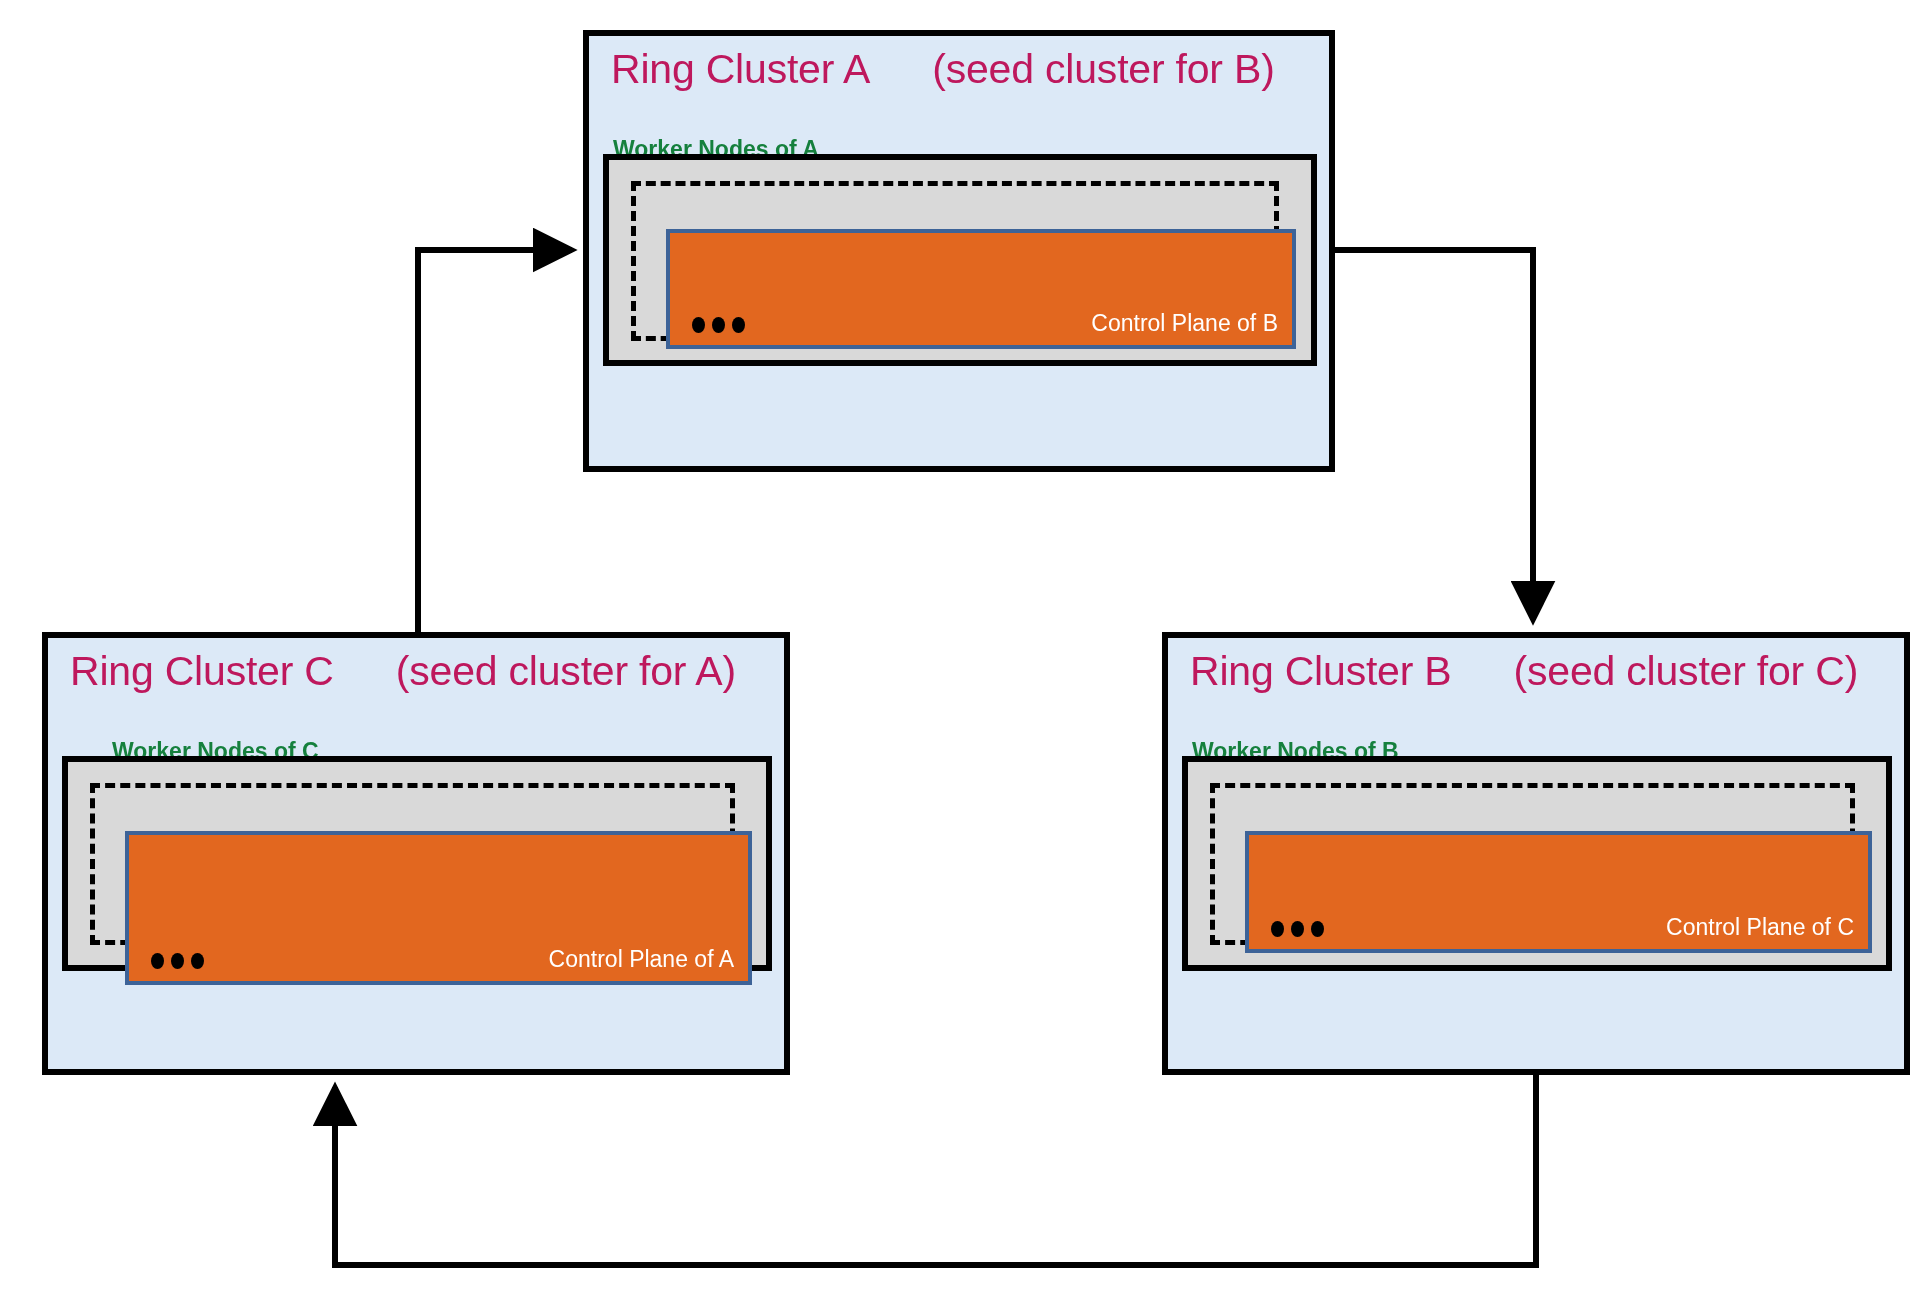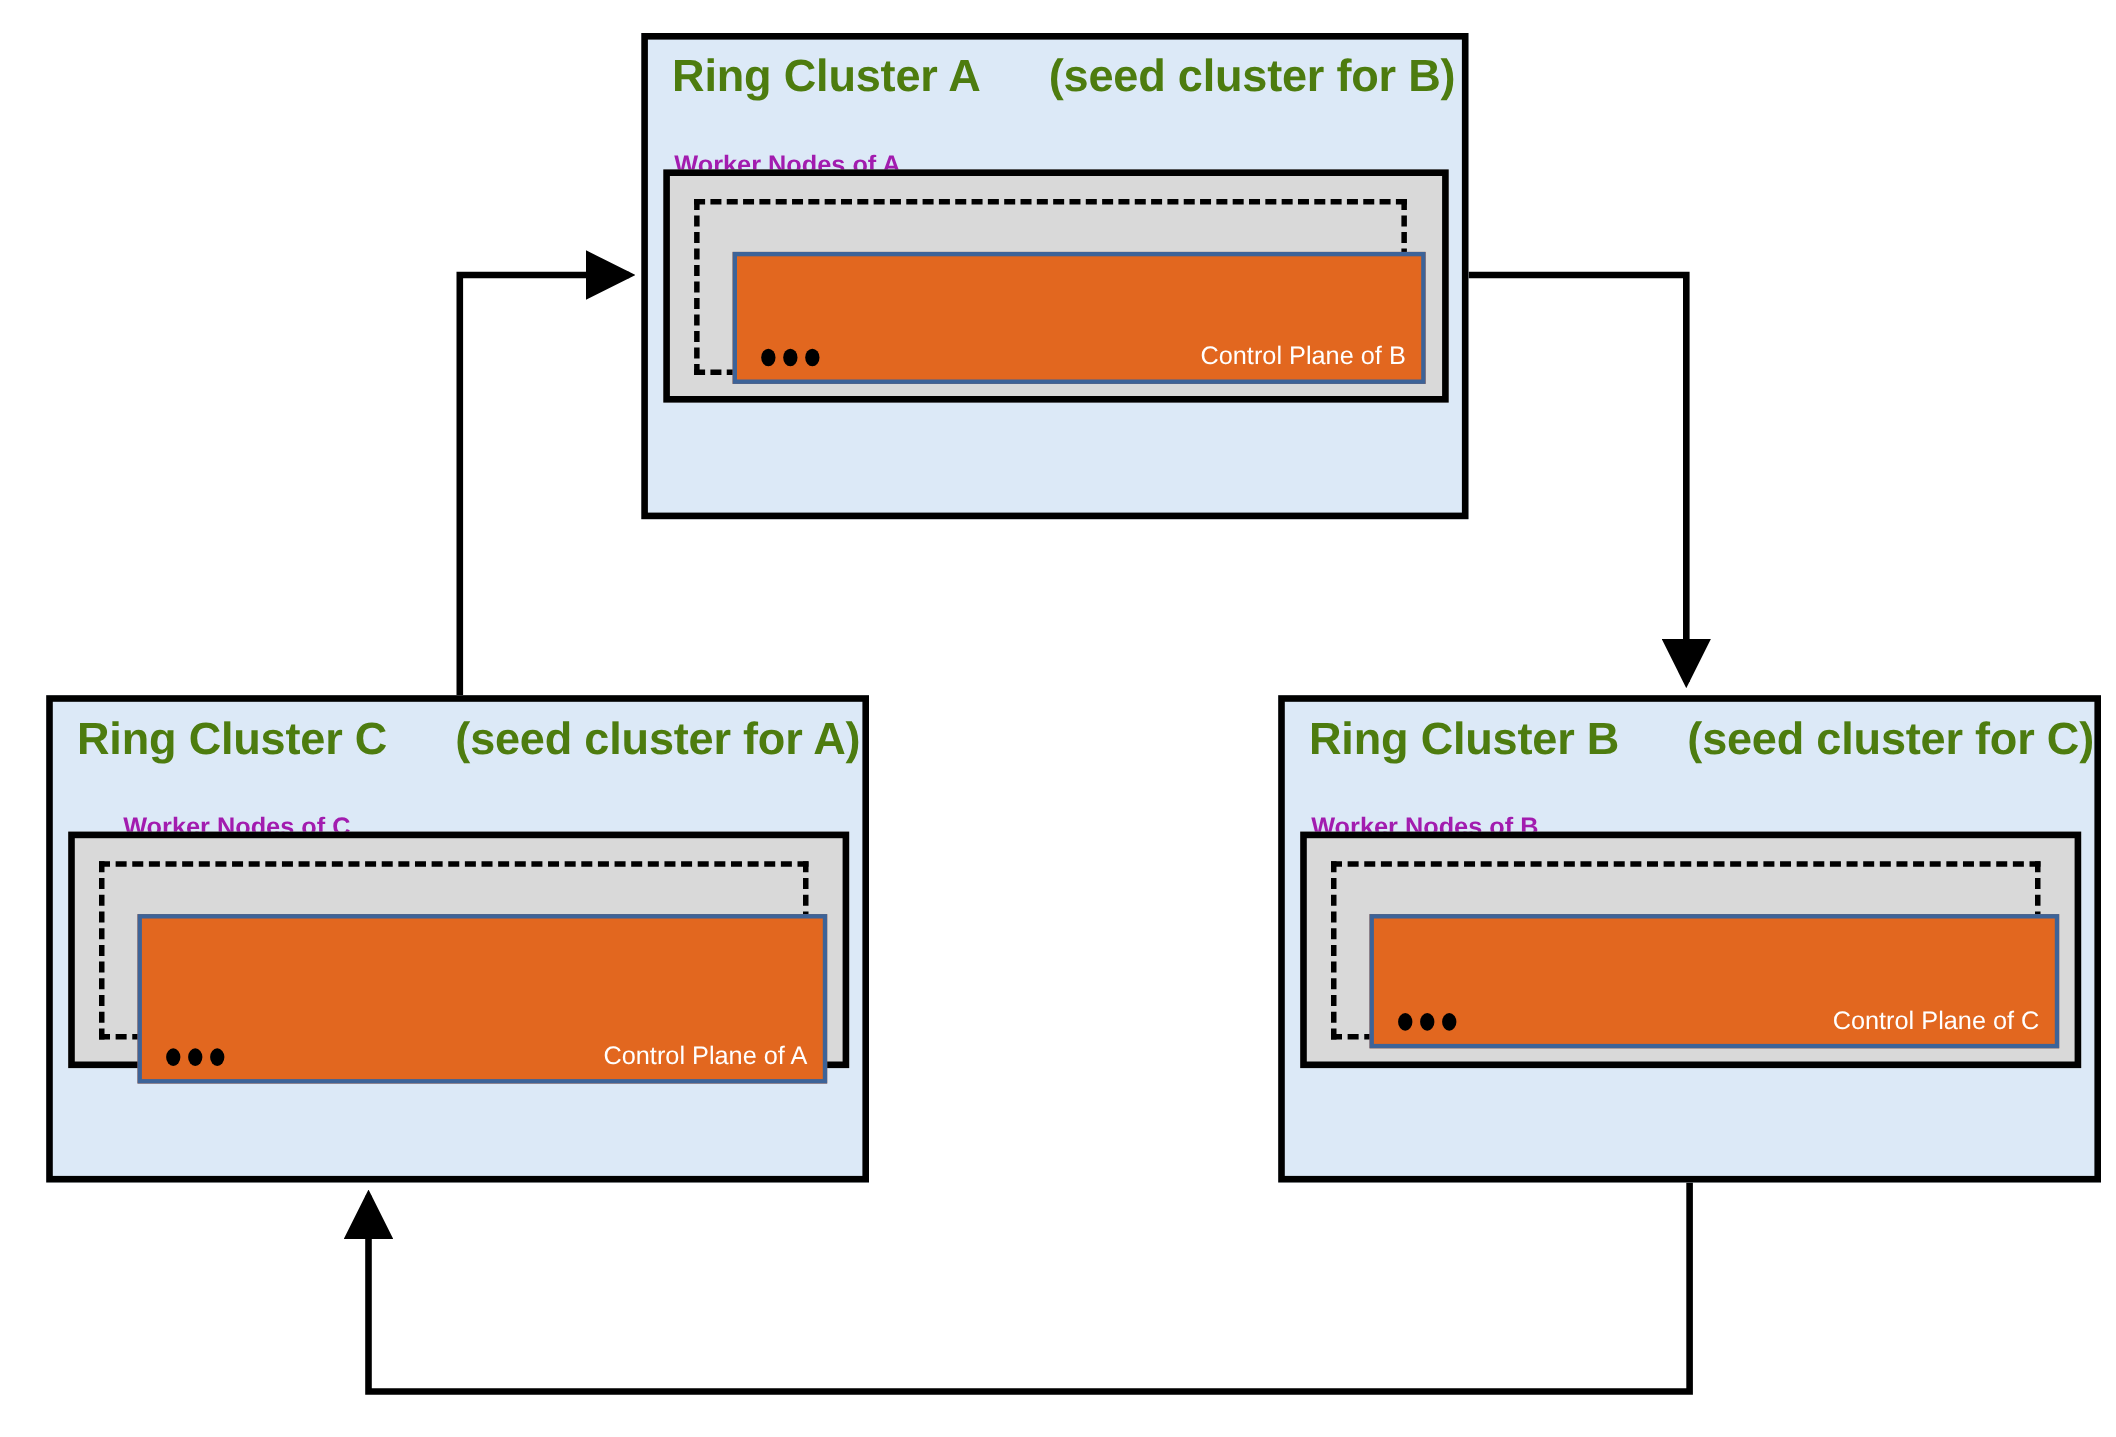--- a/index.html
+++ b/index.html
@@ -22,34 +22,34 @@
     border:6px solid #000000;
     box-sizing:border-box;
     z-index:2;
   }
   .cluster-title{
     position:absolute;
     left:22px;
     top:10px;
     white-space:nowrap;
     font-size:41px;
-    font-weight:700;
-    color:#4d7c0f;
+    font-weight:400;
+    color:#be185d;
     letter-spacing:-0.2px;
   }
   .cluster-title .seed{
     display:inline-block;
     margin-left:62px;
   }
   .worker-label{
     position:absolute;
     left:24px;
     font-size:23px;
     font-weight:700;
-    color:#a21caf;
+    color:#15803d;
     white-space:nowrap;
   }
 
   
   .worker-outer{
     position:absolute;
     background:#d9d9d9;
     border:6px solid #000000;
     box-sizing:border-box;
   }

